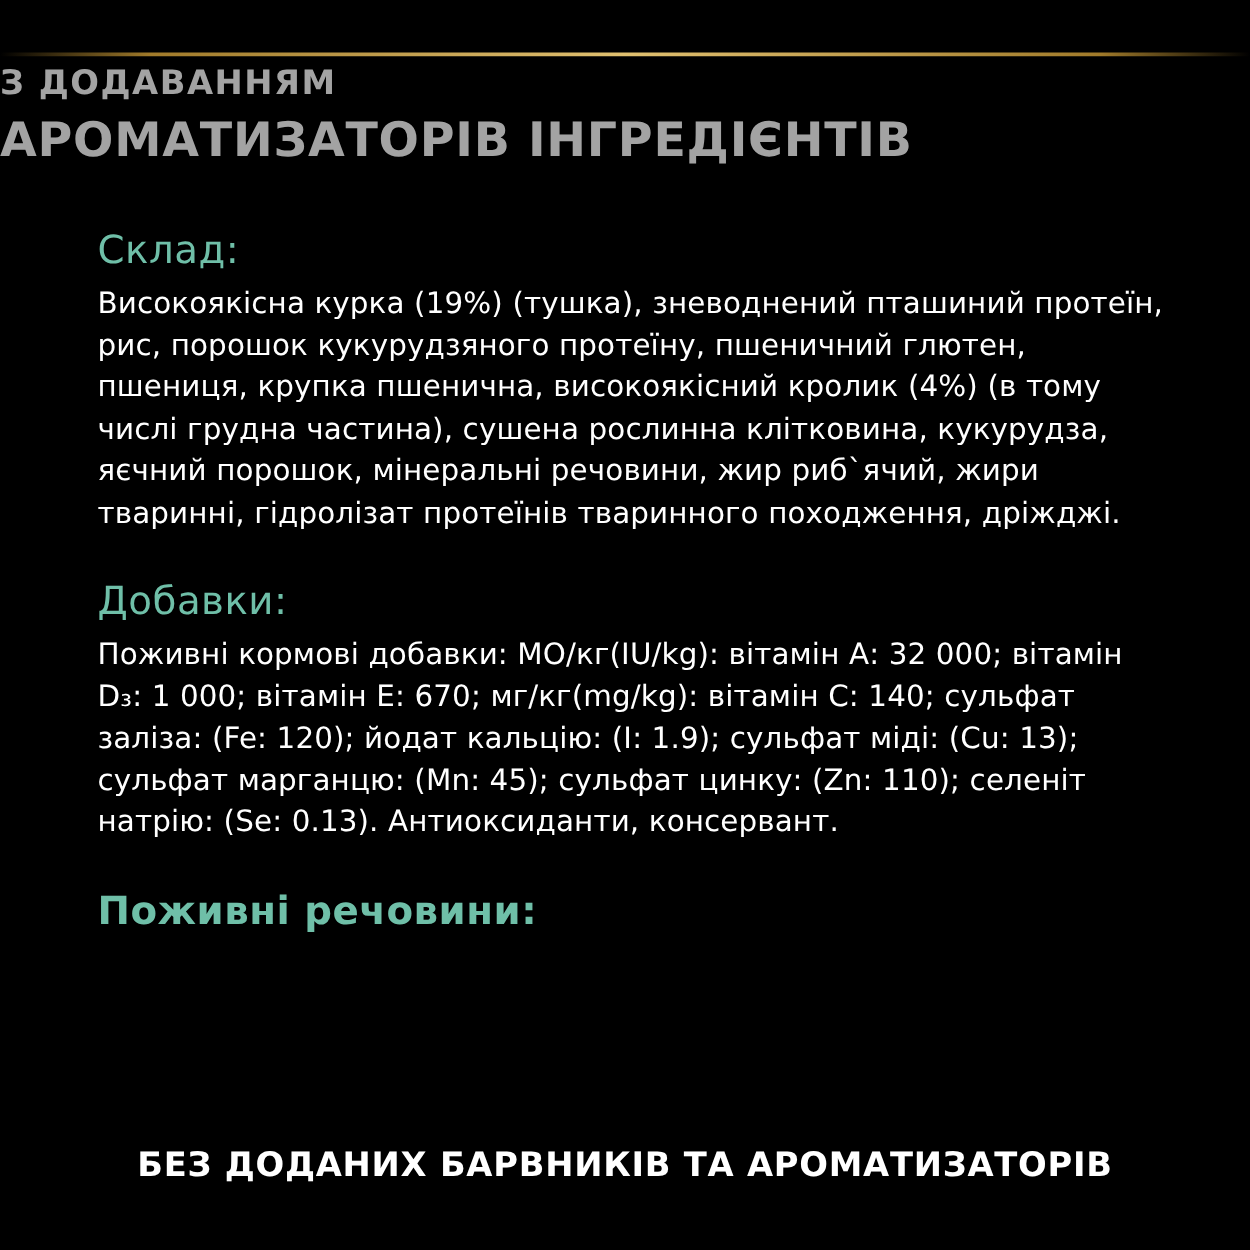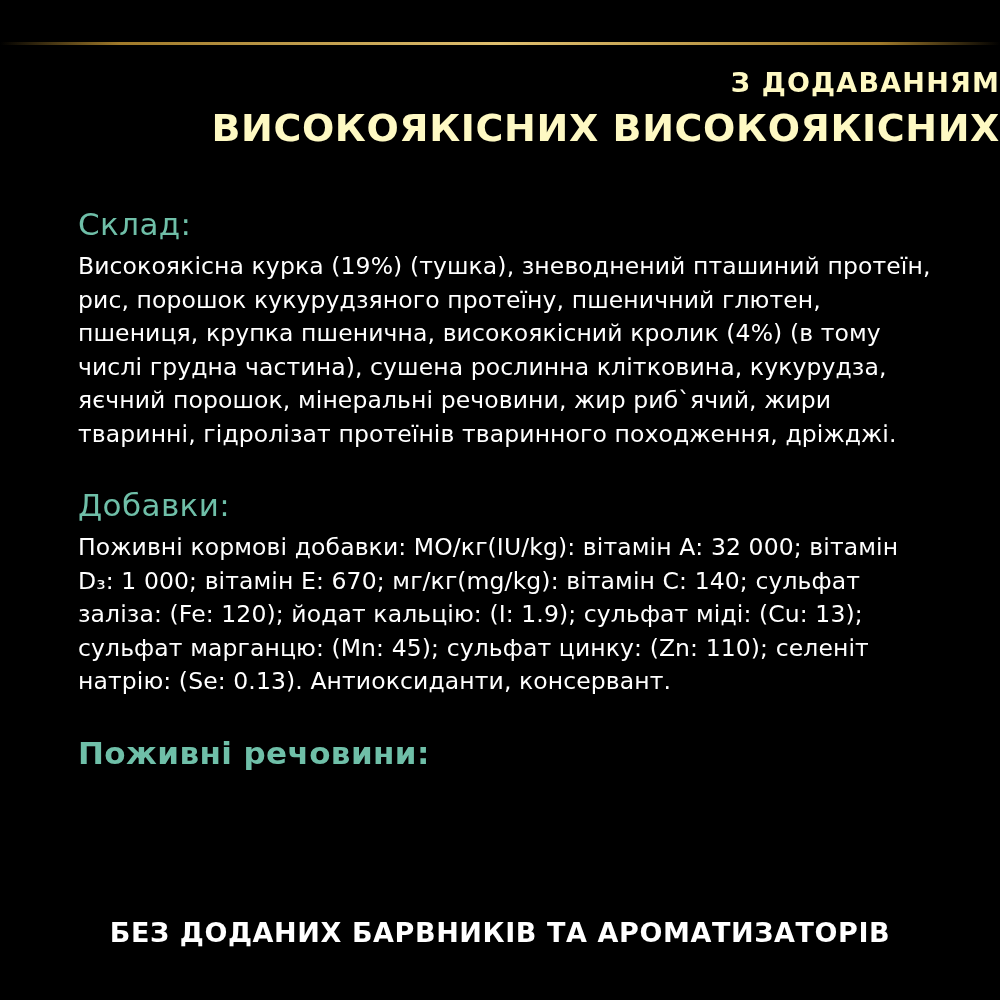--- a/index.html
+++ b/index.html
@@ -21,25 +21,25 @@
   .top-rule {
     position: absolute;
     top: 42px;
     left: 0;
     width: 1000px;
     height: 3px;
     background: linear-gradient(to right, #000000 0%, #a07a2a 12%, #e0c070 50%, #a07a2a 88%, #000000 100%);
   }
   .header {
     position: absolute;
-    top: 66px;
+    top: 50px;
     left: 0;
     width: 1000px;
-    text-align: right;
-    color: #fef9c3;
+    text-align: left;
+    color: #a3a3a3;
   }
   .header-line1 {
     font-family: "DejaVu Sans", sans-serif;
     font-weight: bold;
     font-size: 27px;
     letter-spacing: 1.2px;
     line-height: 34px;
   }
   .header-line2 {
     font-family: "DejaVu Sans", sans-serif;
@@ -48,21 +48,21 @@
     letter-spacing: 0.6px;
     line-height: 48px;
     margin-top: 4px;
   }
   .content {
     position: absolute;
     top: 180px;
     left: 78px;
     width: 860px;
   }
-  .section { margin-bottom: 22px; margin-top: 24px; }
+  .section { margin-bottom: 22px; }
   .section-title {
     color: #6fbfa8;
     font-family: "DejaVu Sans", sans-serif;
     font-size: 31px;
     line-height: 40px;
     letter-spacing: 0.4px;
     margin-bottom: 6px;
   }
   .section-body {
     color: #ffffff;
@@ -89,21 +89,21 @@
 </style>
 </head>
 <body>
 
 <div class="page">
 
   <div class="top-rule"></div>
 
   <div class="header">
     <div class="header-line1">З ДОДАВАННЯМ</div>
-    <div class="header-line2">ВИСОКОЯКІСНИХ ВИСОКОЯКІСНИХ</div>
+    <div class="header-line2">АРОМАТИЗАТОРІВ ІНГРЕДІЄНТІВ</div>
   </div>
 
   <div class="content">
 
     <div class="section sec-composition">
       <div class="section-title">Склад:</div>
       <div class="section-body">Високоякісна курка (19%) (тушка), зневоднений пташиний протеїн, рис, порошок кукурудзяного протеїну, пшеничний глютен, пшениця, крупка пшенична, високоякісний кролик (4%) (в тому числі грудна частина), сушена рослинна клітковина, кукурудза, яєчний порошок, мінеральні речовини, жир риб`ячий, жири тваринні, гідролізат протеїнів тваринного походження, дріжджі.</div>
     </div>
 
     <div class="section sec-additives">

